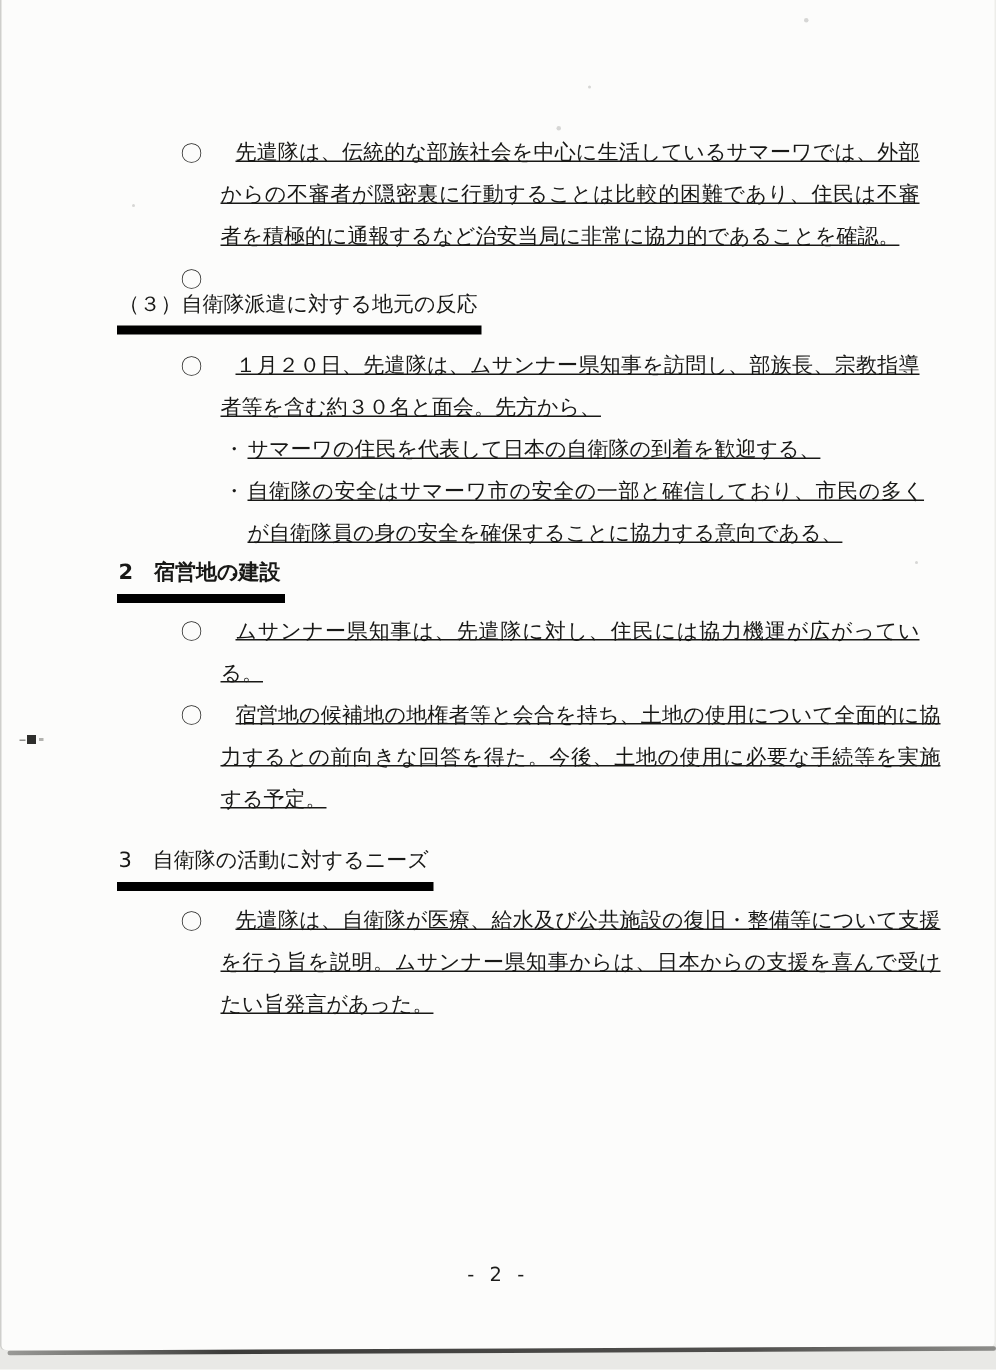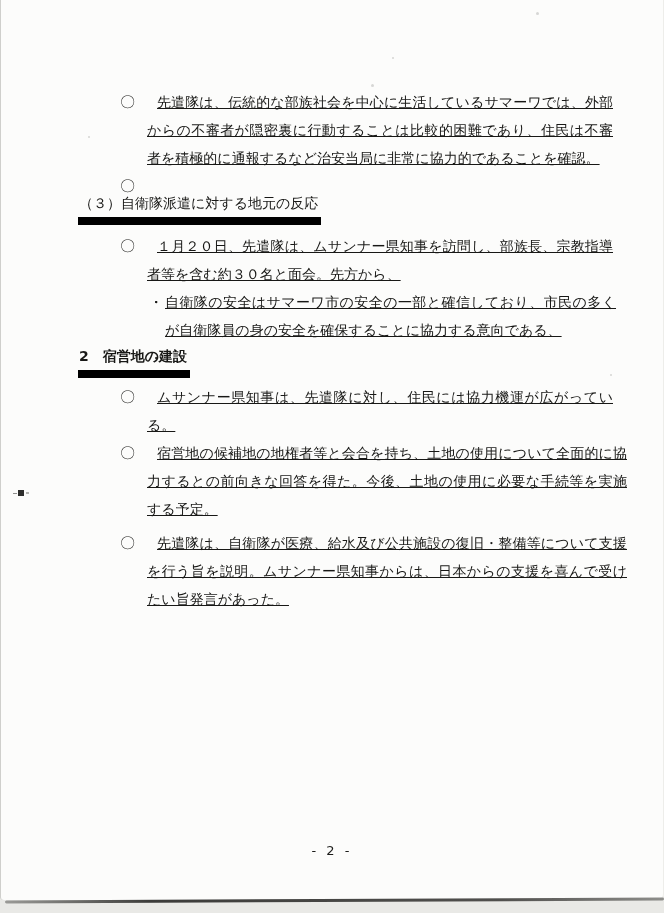--- a/index.html
+++ b/index.html
@@ -66,21 +66,21 @@
   .para.closing { text-indent: 0; }
   .heading {
     margin: 0;
     font-size: 14px;
     font-weight: 500;
   }
   .heading .hline {
     display: inline-block;
     line-height: 21px;
     padding: 0 3px 3px 1px;
-    border-bottom: 8px solid #000000;
+    border-bottom: 6px solid #000000;
   }
   #h-local { margin-top: 21px; }
   #b-local { margin-top: 7px; }
   #h-camp  { margin-top: 2px; font-weight: bold; }
   #b-camp  { margin-top: 5px; }
   #h-needs { margin-top: 17px; }
   #b-needs { margin-top: 6px; }
   .page-number {
     position: absolute;
     left: 0; top: 843px;
@@ -138,20 +138,21 @@
         <span class="hline">（３）自衛隊派遣に対する地元の反応</span>
       </h2>
 
       <ul class="bullets" id="b-local">
         <li>
           <span class="marker">〇</span>
           <p class="para">１月２０日、先遣隊は、ムサンナー県知事を訪問し、部族長、宗教指導者等を含む約３０名と面会。先方から、</p>
           <ul class="subs">
             <li>
               <span class="smarker">・</span>
+              <p class="para sub">サマーワの住民を代表して日本の自衛隊の到着を歓迎する、</p>
             </li>
             <li>
               <span class="smarker">・</span>
               <p class="para sub">自衛隊の安全はサマーワ市の安全の一部と確信しており、市民の多くが自衛隊員の身の安全を確保することに協力する意向である、</p>
             </li>
             <li>
               <span class="smarker">・</span>
             </li>
           </ul>
         </li>
@@ -165,20 +166,23 @@
         <li>
           <span class="marker">〇</span>
           <p class="para">ムサンナー県知事は、先遣隊に対し、住民には協力機運が広がっている。</p>
         </li>
         <li>
           <span class="marker">〇</span>
           <p class="para wide">宿営地の候補地の地権者等と会合を持ち、土地の使用について全面的に協力するとの前向きな回答を得た。今後、土地の使用に必要な手続等を実施する予定。</p>
         </li>
       </ul>
 
+      <h2 class="heading" id="h-needs">
+        <span class="hline">3　自衛隊の活動に対するニーズ</span>
+      </h2>
 
       <ul class="bullets" id="b-needs">
         <li>
           <span class="marker">〇</span>
           <p class="para wide">先遣隊は、自衛隊が医療、給水及び公共施設の復旧・整備等について支援を行う旨を説明。ムサンナー県知事からは、日本からの支援を喜んで受けたい旨発言があった。</p>
         </li>
       </ul>
 
     </div>
 

